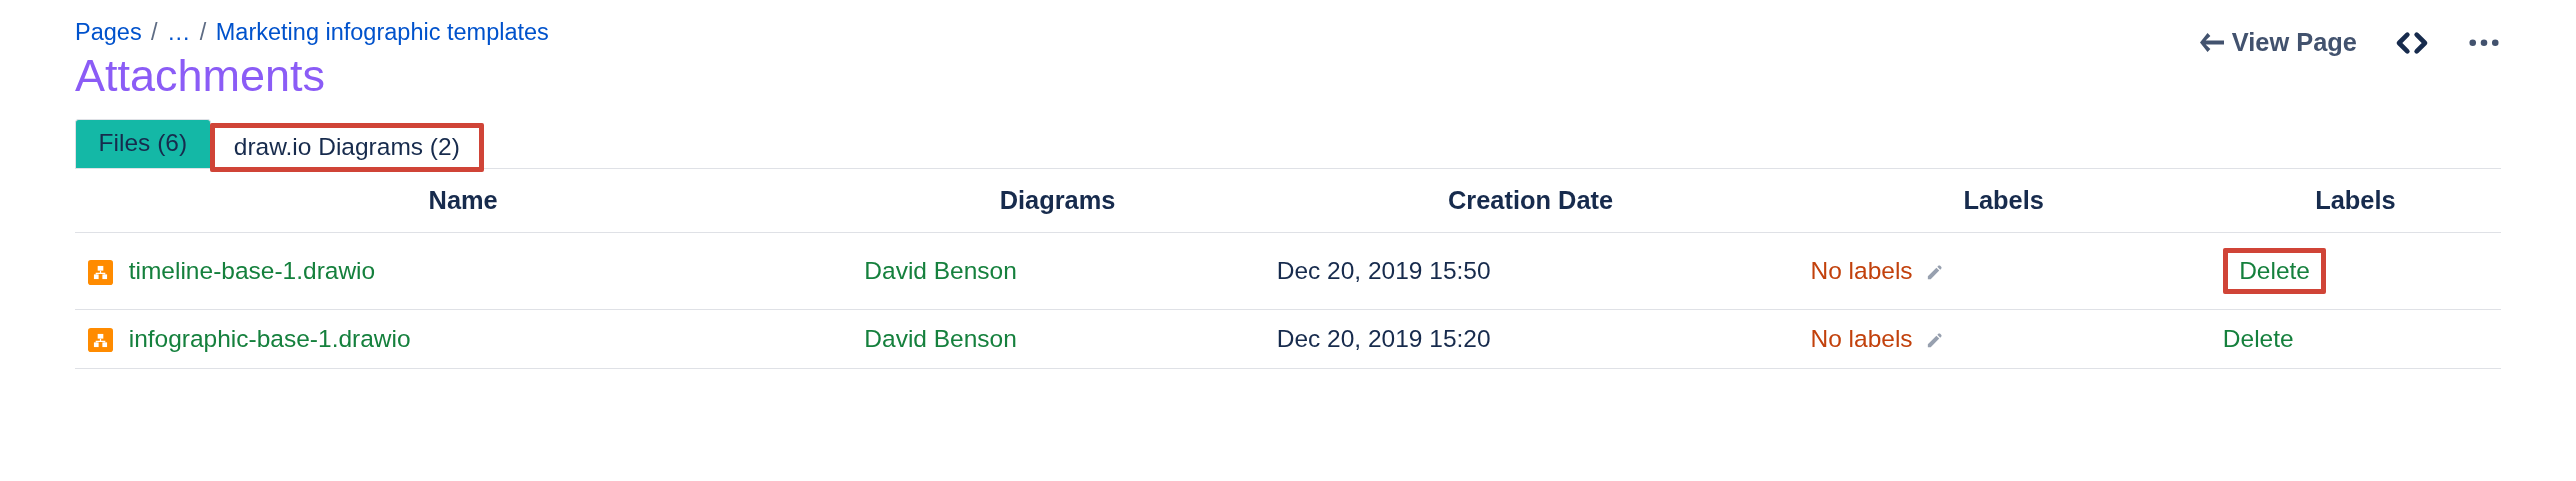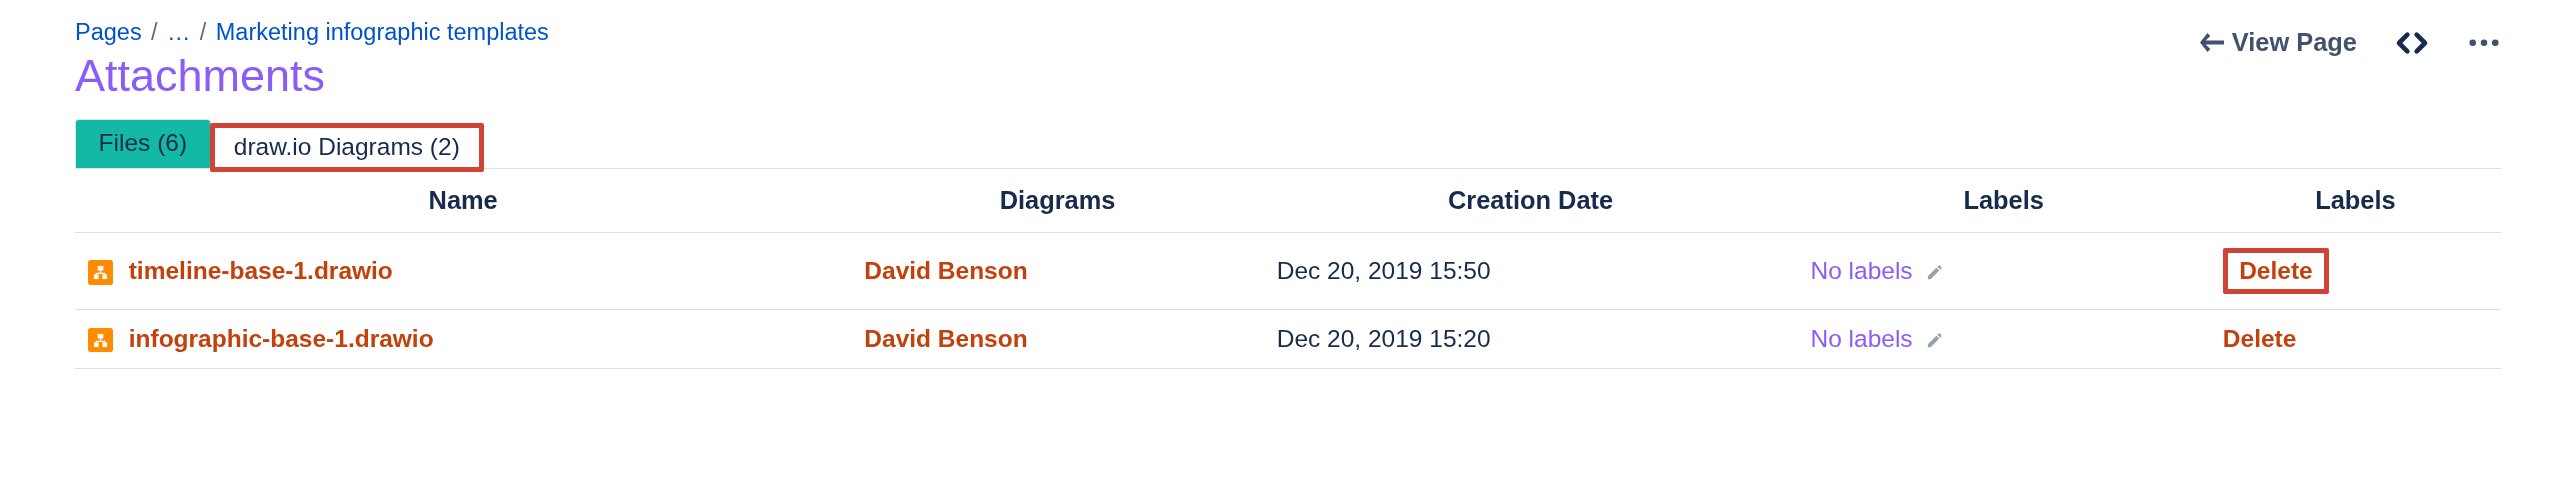--- a/index.html
+++ b/index.html
@@ -6,21 +6,21 @@
   body {
     margin: 0;
     font-family: -apple-system, BlinkMacSystemFont, "Segoe UI", Helvetica, Arial, sans-serif;
     font-size: 13px;
     color: #172b4d;
     background: #fff;
     width: 2576px;
     padding: 19px 75px 38px 75px;
   }
   a { color: #0052cc; text-decoration: none; }
-  .link-style { color: #c2410c; font-weight: bold; }
+  .link-style { color: #15803d; }
   .header-row {
     display: flex;
     justify-content: space-between;
     align-items: flex-start;
   }
   .breadcrumb {
     font-size: 23.5px;
     display: flex;
     align-items: flex-start;
     gap: 9.4px;
@@ -97,21 +97,21 @@
     width: 24.5px;
     height: 24.5px;
     background: #ff8b00;
     align-items: center;
     justify-content: center;
     border-radius: 2.8px;
     margin-right: 9.4px;
     vertical-align: middle;
   }
   .file-icon svg { display: block; }
-  .muted { color: #8b5cf6; }
+  .muted { color: #c2410c; }
   .pencil-icon { display:inline-flex; vertical-align:middle; margin-left:5.6px; }
   .hl-delete {
     border: 5.6px solid #d04437;
     padding: 3.8px 11.3px;
     display: inline-block;
     border-radius: 1.9px;
   }
   .col-name    { width: 32%; }
   .col-creator { width: 17%; }
   .col-date    { width: 22%; }

